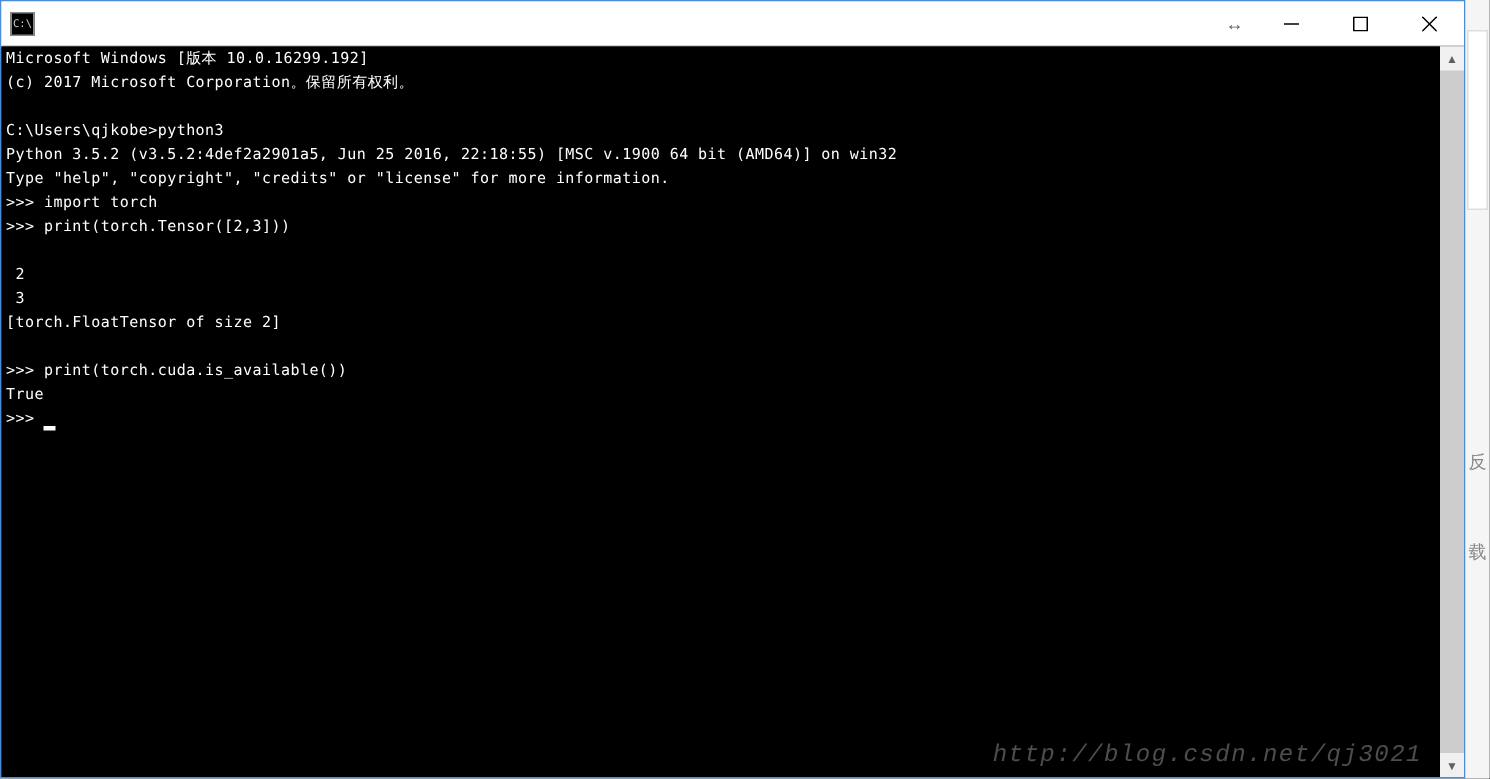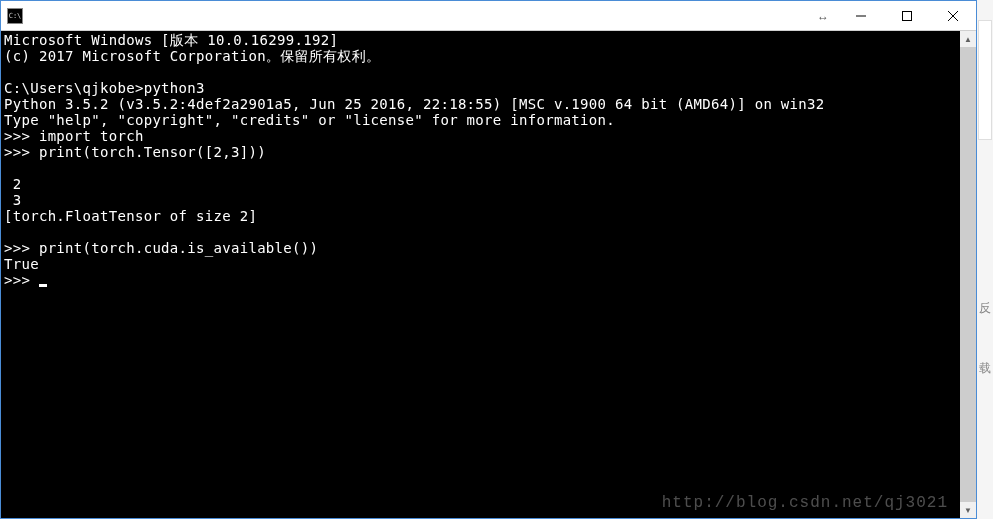--- a/index.html
+++ b/index.html
@@ -75,21 +75,21 @@
       flex: 1;
       display: flex;
       background: #000;
       position: relative;
     }
     .terminal {
       flex: 1;
       background: #000;
       color: #fff;
       font-family: "NSimSun", "SimSun", "Consolas", monospace;
-      font-size: 14px;
+      font-size: 10px;
       line-height: 16px;
       padding: 1px 3px;
       white-space: pre;
       overflow: hidden;
       letter-spacing: 0.3px;
     }
     .scrollbar {
       width: 16px;
       background: #f0f0f0;
       display: flex;
@@ -151,20 +151,21 @@
     }
     .watermark {
       position: absolute;
       bottom: 6px;
       right: 28px;
       color: rgba(220,220,220,0.35);
       font-family: "Courier New", monospace;
       font-size: 16px;
       letter-spacing: 1px;
       pointer-events: none;
+      font-style: italic;
     }
   </style>
 </head>
 <body>
 
 <div class="window">
 
   <div class="titlebar">
     <div class="app-icon">
       <span class="app-icon-inner">C:\</span>

